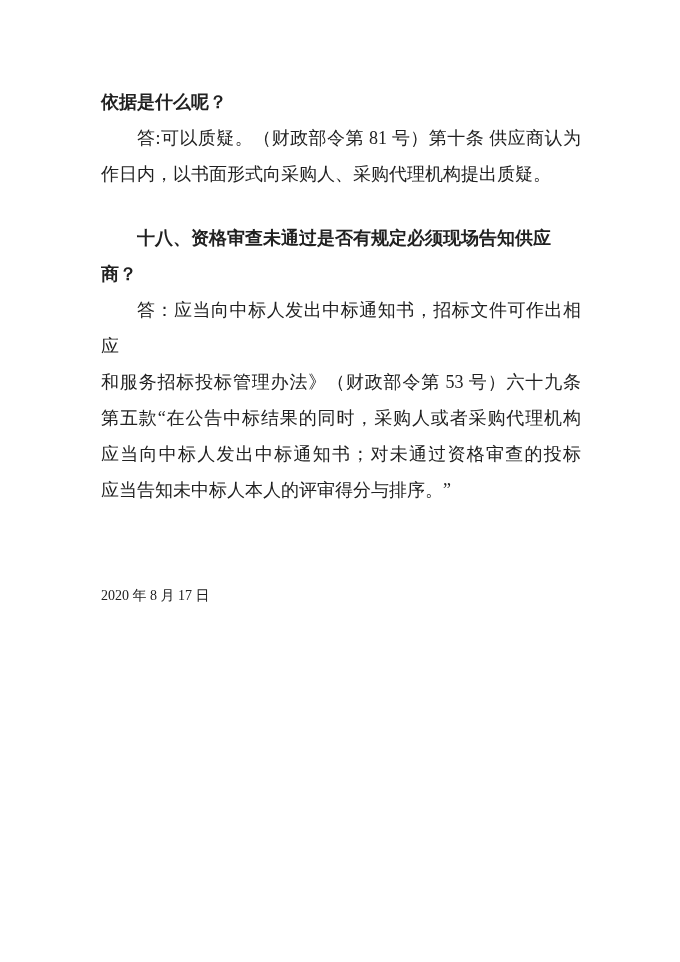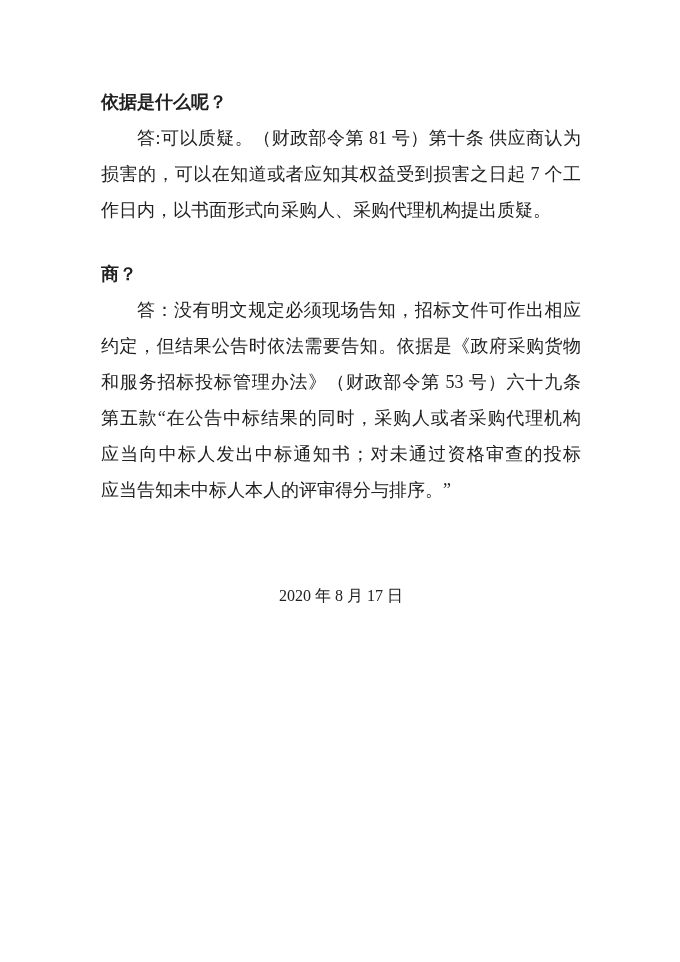--- a/index.html
+++ b/index.html
@@ -36,23 +36,23 @@
   }
   .heading {
     font-family: "Liberation Sans", sans-serif;
     font-weight: bold;
   }
   .section-gap {
     height: 28px;
   }
   .date-line {
     margin-top: 70px;
-    font-size: 16px;
+    font-size: 14px;
     line-height: 36px;
-    text-align: center;
+    text-align: left;
   }
   .page-number {
     position: absolute;
     top: 880px;
     left: 0;
     width: 100%;
     text-align: center;
     font-size: 12px;
     line-height: 16px;
     color: #333333;
@@ -60,29 +60,28 @@
 </style>
 </head>
 <body>
 
 <div class="page">
   <div class="content">
 
     <div class="line heading">依据是什么呢？</div>
 
     <div class="line indent full">答:可以质疑。（财政部令第 81 号）第十条 供应商认为</div>
-    <div class="line full">损害的，可以在知道或者应知其权益受到损害之日起 7 个工</div>
     <div class="line">作日内，以书面形式向采购人、采购代理机构提出质疑。</div>
 
     <div class="section-gap"></div>
 
+    <div class="line heading indent">十八、资格审查未通过是否有规定必须现场告知供应</div>
     <div class="line heading">商？</div>
 
-    <div class="line indent full">答：没有明文规定必须现场告知，招标文件可作出相应</div>
-    <div class="line full">约定，但结果公告时依法需要告知。依据是《政府采购货物</div>
+    <div class="line indent full">答：应当向中标人发出中标通知书，招标文件可作出相应</div>
     <div class="line full">和服务招标投标管理办法》（财政部令第 53 号）六十九条</div>
     <div class="line full">第五款“在公告中标结果的同时，采购人或者采购代理机构</div>
     <div class="line full">应当向中标人发出中标通知书；对未通过资格审查的投标</div>
     <div class="line">应当告知未中标人本人的评审得分与排序。”</div>
 
     <div class="date-line">2020 年 8 月 17 日</div>
 
   </div>
 
   <div class="page-number">8</div>

